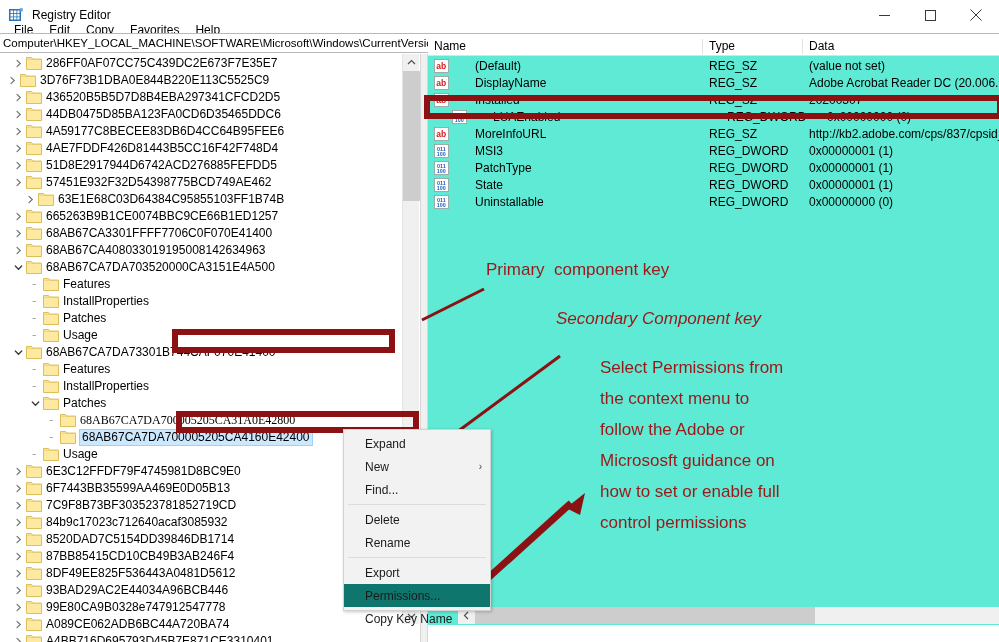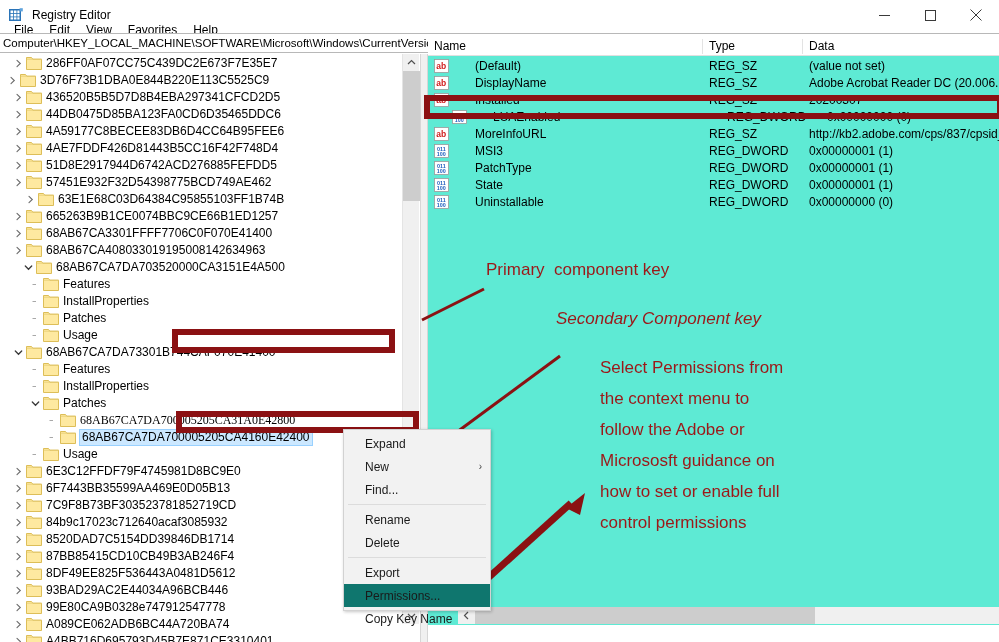--- a/index.html
+++ b/index.html
@@ -238,21 +238,21 @@
         <svg width="12" height="12" viewBox="0 0 12 12">
             <path d="M0.5 0.5 L11.5 11.5 M11.5 0.5 L0.5 11.5" stroke="#3a3a3a" stroke-width="1" fill="none"></path>
           </svg>
       </div>
     </div>
   </div>
 
   <div class="menubar">
     <div class="menu-item">File</div>
     <div class="menu-item">Edit</div>
-    <div class="menu-item">View</div>
+    <div class="menu-item">Copy</div>
     <div class="menu-item">Favorites</div>
     <div class="menu-item">Help</div>
   </div>
 
   <div class="addressbar">
     <span class="address-text">Computer\HKEY_LOCAL_MACHINE\SOFTWARE\Microsoft\Windows\CurrentVersion\Installer\UserData\S-1-5-18\Products\68AB67CA7DA73301B744CAF070E41400\Patches\68AB67CA7DA700005205CA4160E4240</span>
   </div>
 
   <div class="pane-tree">
     <div class="tree" id="tree-root">
@@ -417,21 +417,21 @@
             </svg>
           </span>
           <span class="folder">
             <svg width="16" height="14" viewBox="0 0 16 14">
               <path d="M0.5 1.5 L5.5 1.5 L6.8 3.2 L15.5 3.2 L15.5 13.5 L0.5 13.5 Z" fill="#FEE9A0" stroke="#D9B84B" stroke-width="0.9"></path>
               <path d="M0.5 3.2 L15.5 3.2" stroke="#E3C86A" stroke-width="0.7"></path>
             </svg>
           </span>
           <span class="tlabel">68AB67CA408033019195008142634963</span>
         </div>
-        <div class="tnode" style="padding-left: 10px; margin-left: 10px;">
+        <div class="tnode" style="padding-left: 10px;">
           <span class="twist">
             <svg width="9" height="9" viewBox="0 0 9 9">
               <path d="M1.3 3 L4.5 6.3 L7.7 3" stroke="#3a3a3a" stroke-width="1.3" fill="none" stroke-linecap="round"></path>
             </svg>
           </span>
           <span class="folder">
             <svg width="16" height="14" viewBox="0 0 16 14">
               <path d="M0.5 1.5 L5.5 1.5 L6.8 3.2 L15.5 3.2 L15.5 13.5 L0.5 13.5 Z" fill="#FEE9A0" stroke="#D9B84B" stroke-width="0.9"></path>
               <path d="M0.5 3.2 L15.5 3.2" stroke="#E3C86A" stroke-width="0.7"></path>
             </svg>
@@ -913,24 +913,24 @@
       </div>
       <div class="ctxitem">
         <span>New</span>
         <span class="ctx-arrow">›</span>
       </div>
       <div class="ctxitem">
         <span>Find...</span>
       </div>
       <div class="ctxsep"></div>
       <div class="ctxitem">
+        <span>Delete</span>
+      </div>
+      <div class="ctxitem">
         <span>Rename</span>
-      </div>
-      <div class="ctxitem">
-        <span>Delete</span>
       </div>
       <div class="ctxsep"></div>
       <div class="ctxitem">
         <span>Export</span>
       </div>
       <div class="ctxitem hl">
         <span>Permissions...</span>
       </div>
       <div class="ctxitem">
         <span>Copy Key Name</span>

